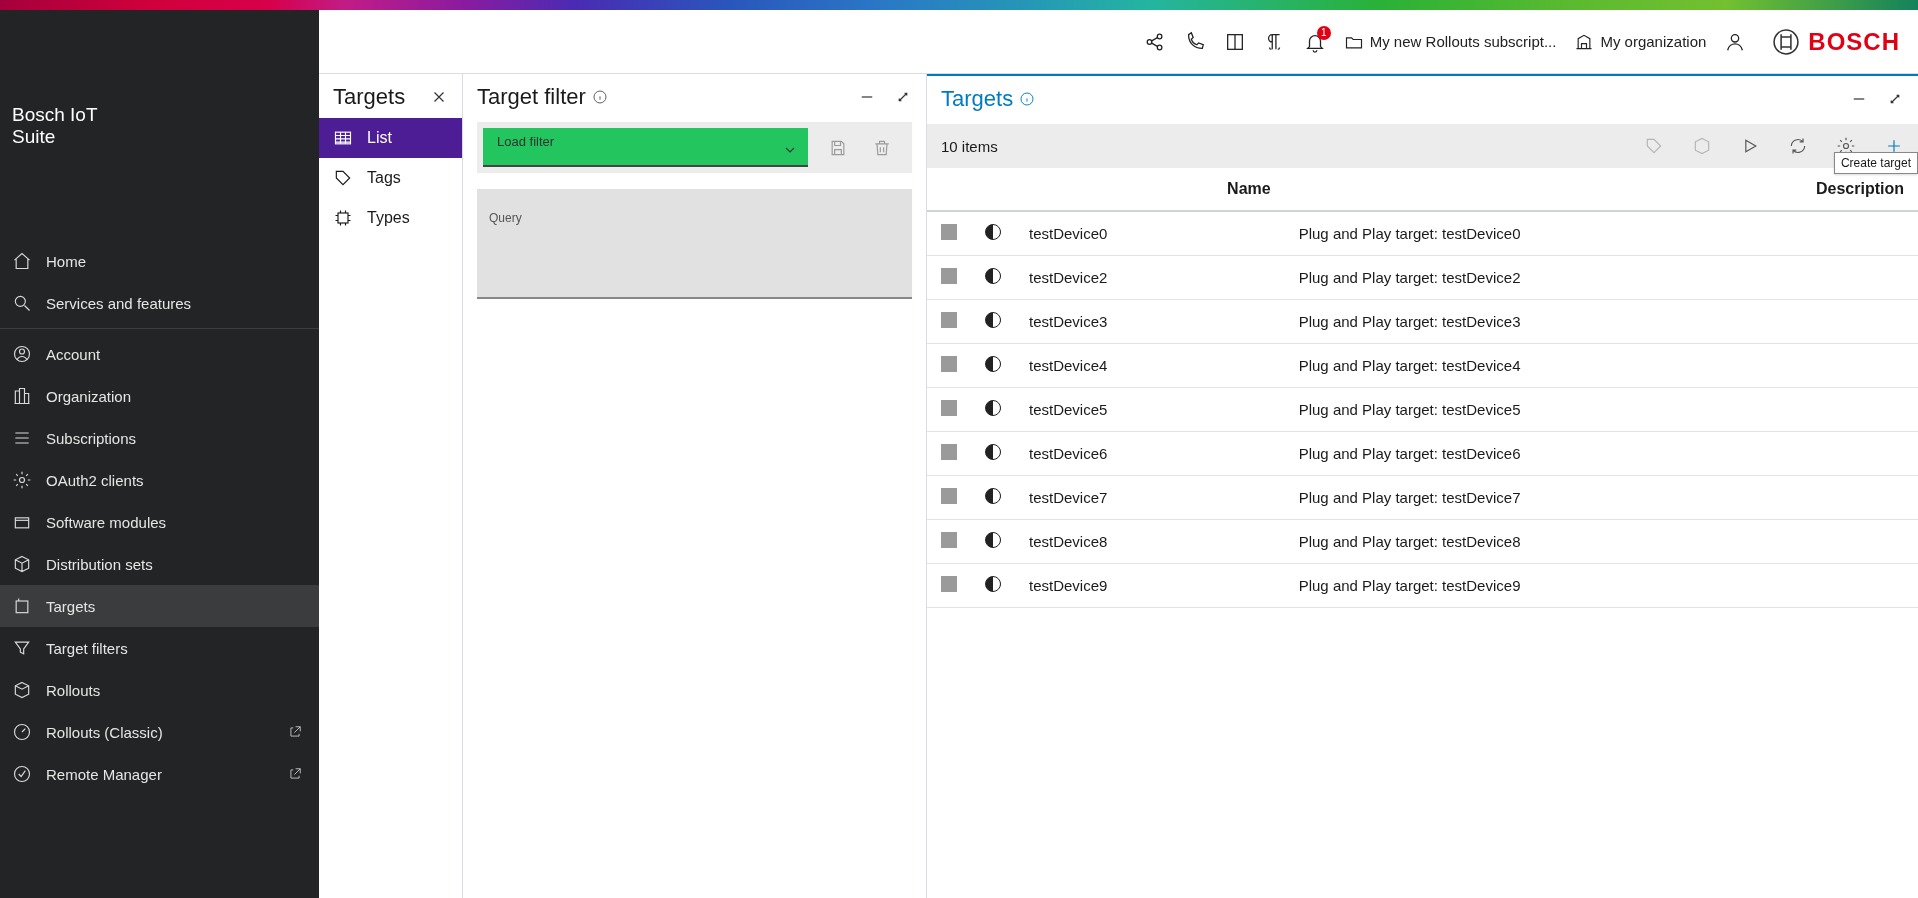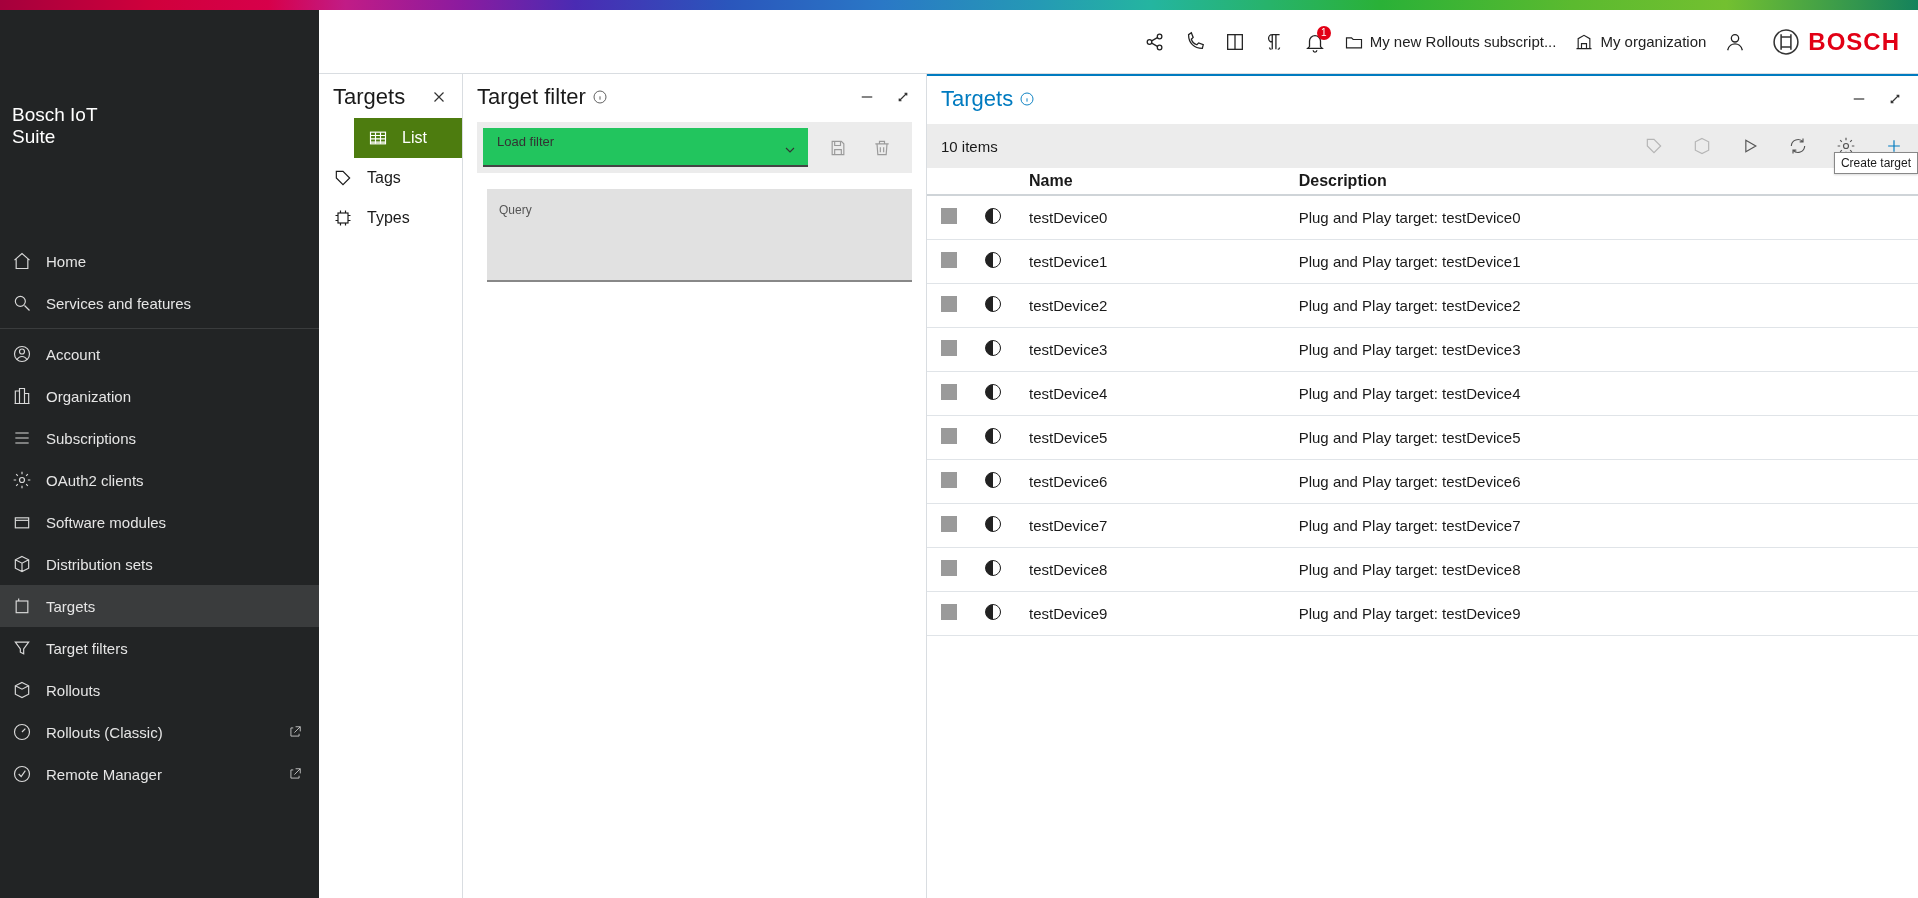--- a/index.html
+++ b/index.html
@@ -50,51 +50,51 @@
   .pane-title.blue { color:#007bc0; }
   .pane-title .info { width:16px; height:16px; stroke:#555; fill:none; stroke-width:1.4; }
   .pane-title.blue .info { stroke:#007bc0; }
   .pane-header-actions { display:flex; align-items:center; gap:18px; }
   .pane-header-actions svg { width:18px; height:18px; stroke:#333; fill:none; stroke-width:1.6; cursor:pointer; }
 
   
   .mini { width:144px; }
   .mini-list { }
   .mini-item { display:flex; align-items:center; gap:14px; padding:10px 14px; cursor:pointer; font-size:16px; }
-  .mini-item.active { background:#4d7c0f; color:#fff;margin-left:35px; }
+  .mini-item.active { background:#4c1d95; color:#fff; }
   .mini-item svg { width:20px; height:20px; stroke:currentColor; fill:none; stroke-width:1.4; }
   .mini .pane-header { padding-bottom:8px; }
   .mini .pane-header .close-x { width:18px; height:18px; stroke:#333; cursor:pointer;}
 
   
   .filter-pane { width:464px; }
   .filter-body { background:#ececec; margin:0 14px 0 14px; padding:6px; display:flex; align-items:center; gap:20px;}
   .load-filter { flex:1; background:#22c55e; border-bottom:2px solid #444; padding:6px 10px 16px 14px; position:relative; cursor:pointer;}
   .load-filter-label { font-size:13px; color:#333; }
   .load-filter svg { position:absolute; right:10px; top:14px; width:16px; height:16px; stroke:#333; fill:none; stroke-width:1.6;}
   .filter-icons { display:flex; gap:24px; padding-right:14px; }
   .filter-icons svg { width:20px; height:20px; stroke:#9a9a9a; fill:none; stroke-width:1.4; }
-  .query-box { background:#e1e1e1; border-bottom:2px solid #888; margin:16px 14px 0 24px; height:93px; padding:14px 12px;}
+  .query-box { background:#e1e1e1; border-bottom:2px solid #888; margin:16px 14px 0 14px; height:110px; padding:22px 12px;}
   .query-label { font-size:12px; color:#555; }
 
   
   .targets-pane { flex:1; border-top:2px solid #007bc0; position:relative;}
   .targets-toolbar { background:#ececec; margin:0 0 0 0; padding:12px 14px; display:flex; align-items:center; justify-content:space-between;}
   .items-count { font-size:15px; }
   .tool-icons { display:flex; align-items:center; gap:28px; }
   .tool-icons .ti { width:20px; height:20px; stroke:#555; fill:none; stroke-width:1.4; cursor:pointer;}
   .tool-icons .ti.disabled { stroke:#b5b5b5; cursor:default;}
   .tool-icons .plus { stroke:#007bc0; }
 
   .tooltip { position:absolute; right:0; top:76px; background:#fff; border:1px solid #888; padding:3px 6px; font-size:12px; box-shadow:0 1px 2px rgba(0,0,0,.15); z-index:5;}
 
   
   .tbl-wrap { flex:1; overflow:auto; }
   table { width:100%; border-collapse:collapse; }
-  thead th { text-align:left; font-weight:600; font-size:16px; padding:4px 14px; border-bottom:2px solid #cfd4d8; background:#fff; position:sticky; top:0;}
+  thead th { text-align:right; font-weight:600; font-size:16px; padding:12px 14px; border-bottom:2px solid #cfd4d8; background:#fff; position:sticky; top:0;}
   tbody td { padding:12px 14px; border-bottom:1px solid #e0e4e8; font-size:15px; vertical-align:middle;}
   .cell-check { width:32px; }
   .cell-status { width:32px; }
   .sq { width:16px; height:16px; background:#9a9a9a; display:inline-block; cursor:pointer;}
   .half-circle { width:16px; height:16px; border:1.6px solid #222; border-radius:50%; display:inline-block; background: linear-gradient(90deg,#222 50%, transparent 50%); }
 
   
   svg { display:block; }
 </style>
 </head>
@@ -391,26 +391,20 @@
             <tbody id="targets-body">
                 <tr>
                   <td class="cell-check"><span class="sq"></span></td>
                   <td class="cell-status"><span class="half-circle"></span></td>
                   <td>testDevice0</td>
                   <td>Plug and Play target: testDevice0</td>
                 </tr>
                 <tr>
                   <td class="cell-check"><span class="sq"></span></td>
                   <td class="cell-status"><span class="half-circle"></span></td>
-                  <td>testDevice1</td>
-                  <td>Plug and Play target: testDevice1</td>
-                </tr>
-                <tr>
-                  <td class="cell-check"><span class="sq"></span></td>
-                  <td class="cell-status"><span class="half-circle"></span></td>
                   <td>testDevice2</td>
                   <td>Plug and Play target: testDevice2</td>
                 </tr>
                 <tr>
                   <td class="cell-check"><span class="sq"></span></td>
                   <td class="cell-status"><span class="half-circle"></span></td>
                   <td>testDevice3</td>
                   <td>Plug and Play target: testDevice3</td>
                 </tr>
                 <tr>

